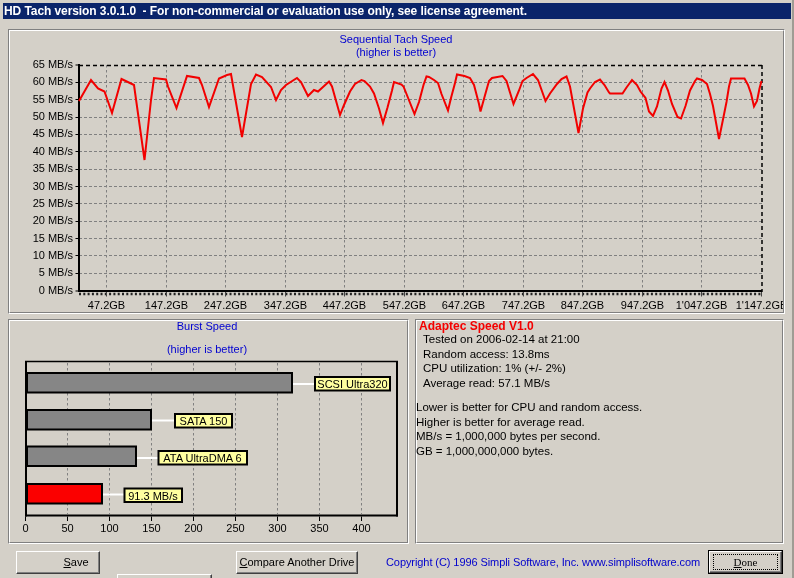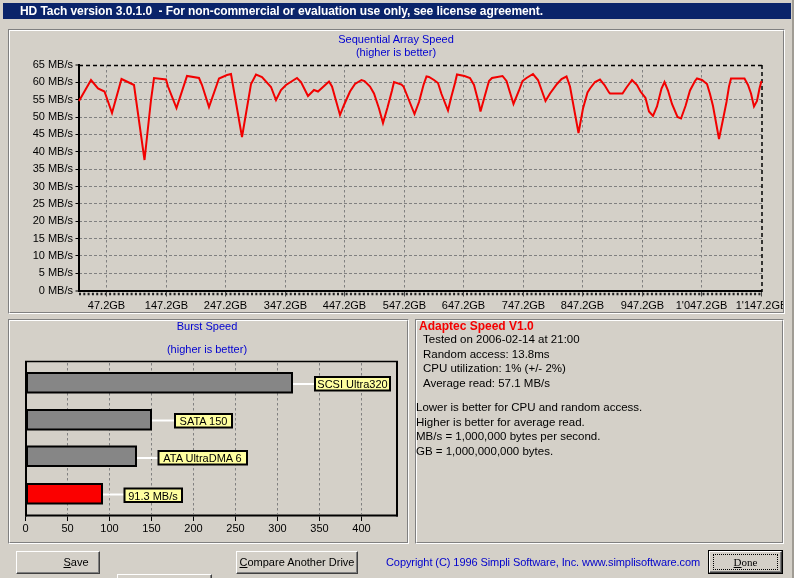--- a/index.html
+++ b/index.html
@@ -9,34 +9,34 @@
   .etch{position:absolute;border:1px solid;border-color:#808080 #fff #fff #808080;}
   .etch::before{content:"";position:absolute;left:0;top:0;right:0;bottom:0;
        border:1px solid;border-color:#fff #808080 #808080 #fff;}
   .blue{color:#0000d0;font-size:11px;text-align:center;}
   .btn{position:absolute;background:#d4d0c8;border:1px solid;
        border-color:#fff #404040 #404040 #fff;
        box-shadow:inset -1px -1px 0 #808080;
        font-size:11px;color:#000;text-align:center;line-height:19px;}
   #titlebar{position:absolute;left:3px;top:3px;width:788px;height:16px;
        background:#0a246a;color:#fff;font-weight:bold;font-size:12px;
-       line-height:16px;padding-left:17px;box-sizing:border-box;
+       line-height:16px;padding-left:1px;box-sizing:border-box;
        letter-spacing:-0.08px;white-space:nowrap;overflow:hidden;}
 </style>
 </head>
 <body>
 <div id="titlebar">HD Tach version 3.0.1.0&nbsp; - For non-commercial or evaluation use only, see license agreement.</div>
 
 <div class="etch" style="left:8px;top:29px;width:775px;height:283px;"></div>
 <div class="etch" style="left:8px;top:319px;width:399px;height:223px;"></div>
 <div class="etch" style="left:415px;top:319px;width:367px;height:223px;"></div>
 
 <div class="abs" style="left:792px;top:0;width:2px;height:578px;background:#a09c94;"></div>
 
-<div class="blue abs" style="left:246px;top:33px;width:300px;">Sequential Array Speed</div>
+<div class="blue abs" style="left:246px;top:33px;width:300px;">Sequential Tach Speed</div>
 <div class="blue abs" style="left:246px;top:46px;width:300px;">(higher is better)</div>
 <div class="blue abs" style="left:57px;top:320px;width:300px;">Burst Speed</div>
 <div class="blue abs" style="left:57px;top:343px;width:300px;">(higher is better)</div>
 
 <div class="abs" style="left:419px;top:319px;font-size:12px;font-weight:bold;color:#f40000;line-height:14px;">Adaptec Speed V1.0</div>
 <div class="abs" style="left:423px;top:332px;font-size:11.5px;color:#000;line-height:14.5px;">
 Tested on 2006-02-14 at 21:00<br>
 Random access: 13.8ms<br>
 CPU utilization: 1% (+/- 2%)<br>
 Average read: 57.1 MB/s

